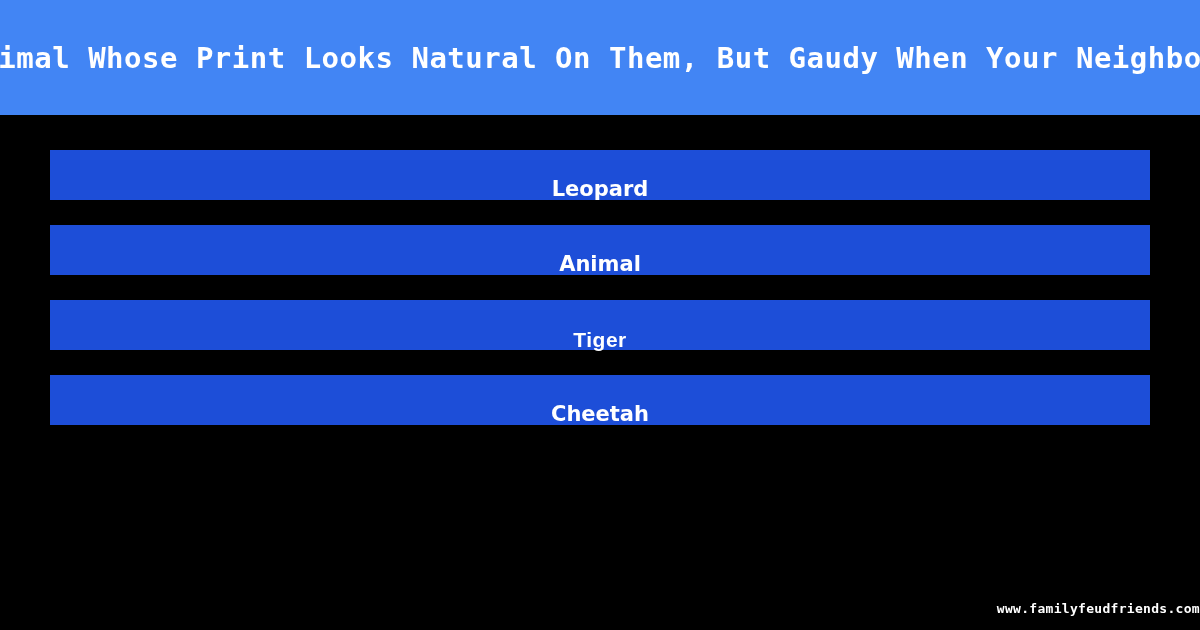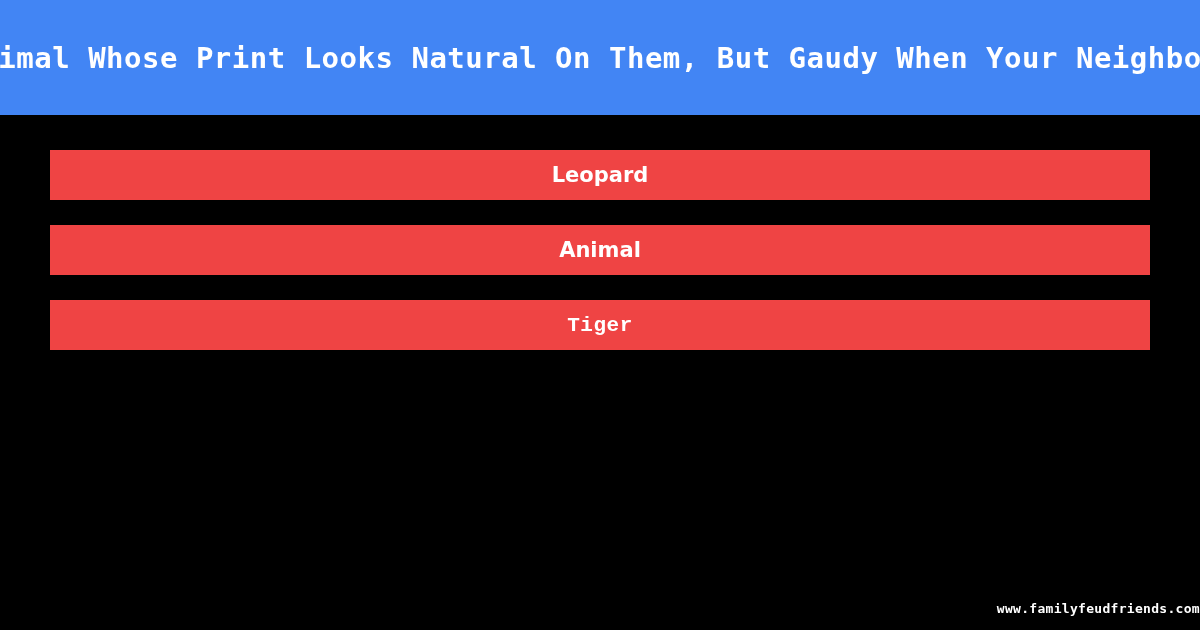--- a/index.html
+++ b/index.html
@@ -55,40 +55,40 @@
   #answers {
     position: absolute;
     left: 50px;
     top: 150px;
     width: 1100px;
   }
   .answer-bar {
     position: relative;
     width: 1100px;
     height: 50px;
-    background: #ef4444;
+    background: #1d4ed8;
     margin-bottom: 25px;
     display: flex;
-    align-items: center;
+    align-items: flex-end;
     justify-content: center;
     box-sizing: border-box;
   }
   .answer-bar:last-child {
     margin-bottom: 0;
   }
   .answer-label {
     color: #ffffff;
     font-family: "DejaVu Sans", "Liberation Sans", sans-serif;
     font-weight: bold;
     font-size: 21px;
     line-height: 1;
     text-align: center;
   }
   .answer-label.mono {
-    font-family: Liberation Mono, monospace;
+    font-family: Liberation Sans, sans-serif;
     letter-spacing: 0.5px;
   }
 
   
   #footer {
     position: absolute;
     left: 0;
     top: 598px;
     width: 1200px;
     text-align: right;
@@ -118,20 +118,23 @@
     </div>
 
     <div class="answer-bar">
       <span class="answer-label">Animal</span>
     </div>
 
     <div class="answer-bar">
       <span class="answer-label mono">Tiger</span>
     </div>
 
+    <div class="answer-bar">
+      <span class="answer-label">Cheetah</span>
+    </div>
 
   </div>
 
   <div id="footer">
     <span id="footer-text">www.familyfeudfriends.com</span>
   </div>
 
 </div>
 
 </body></html>

